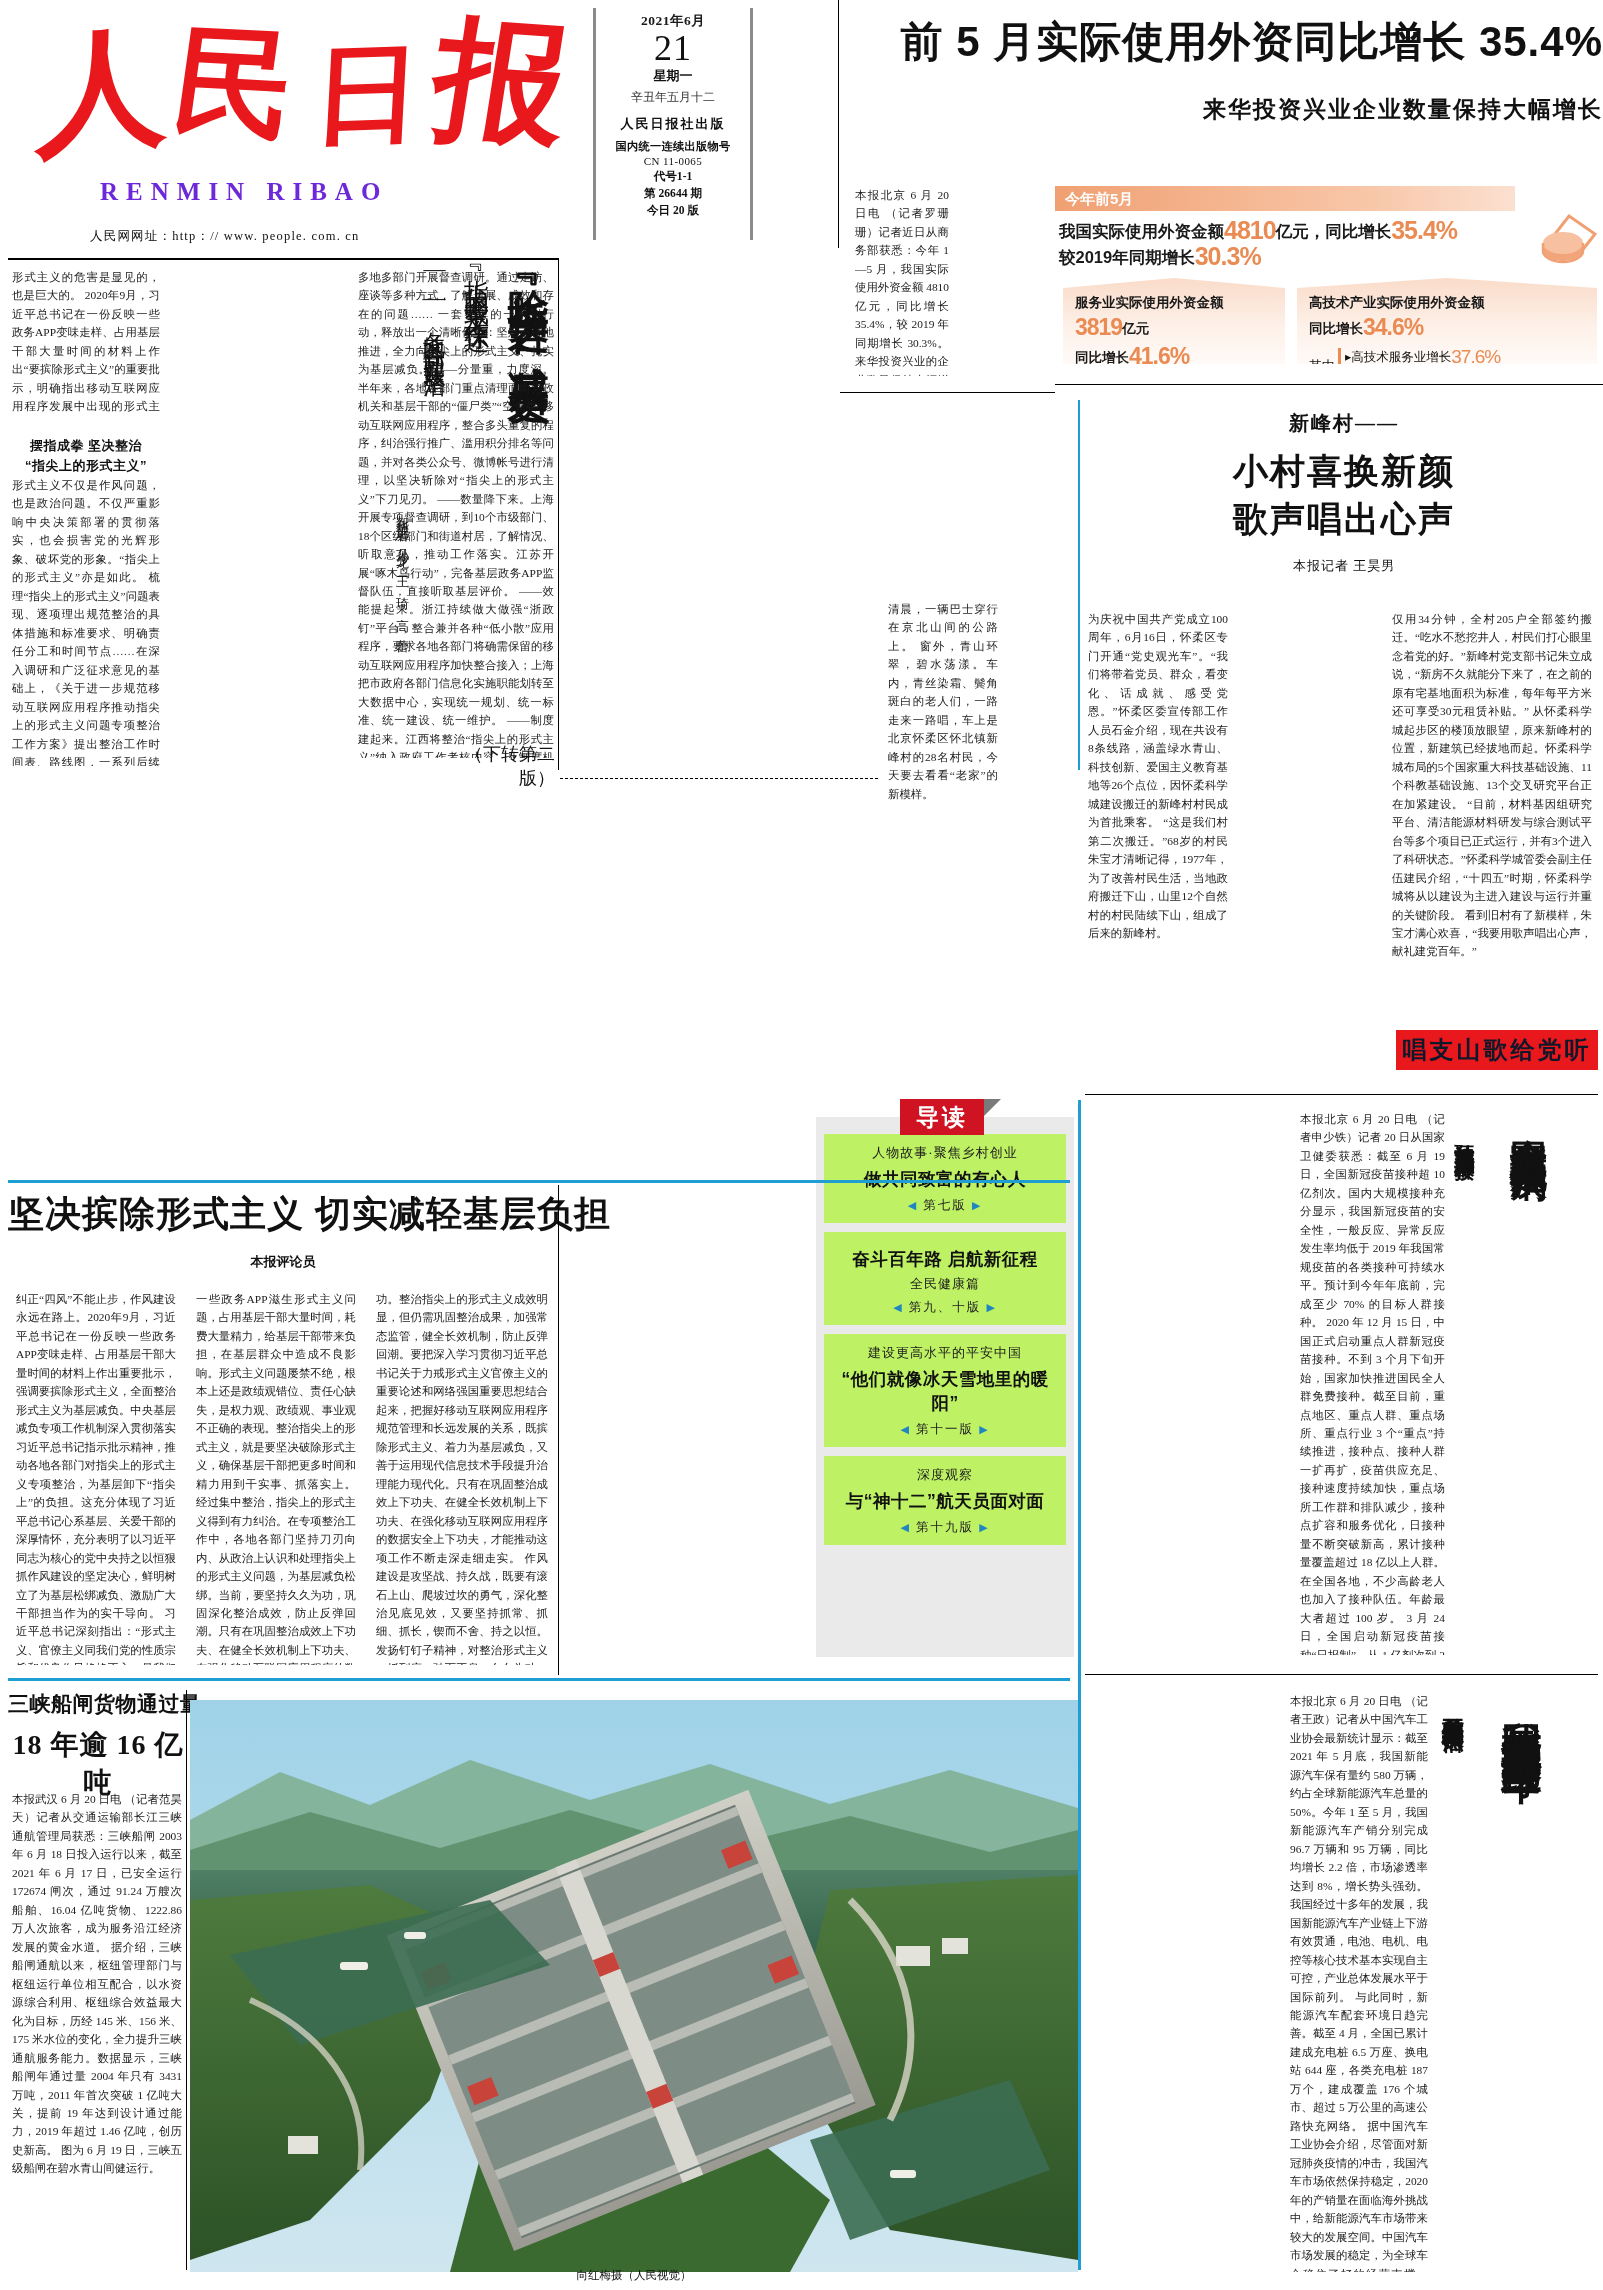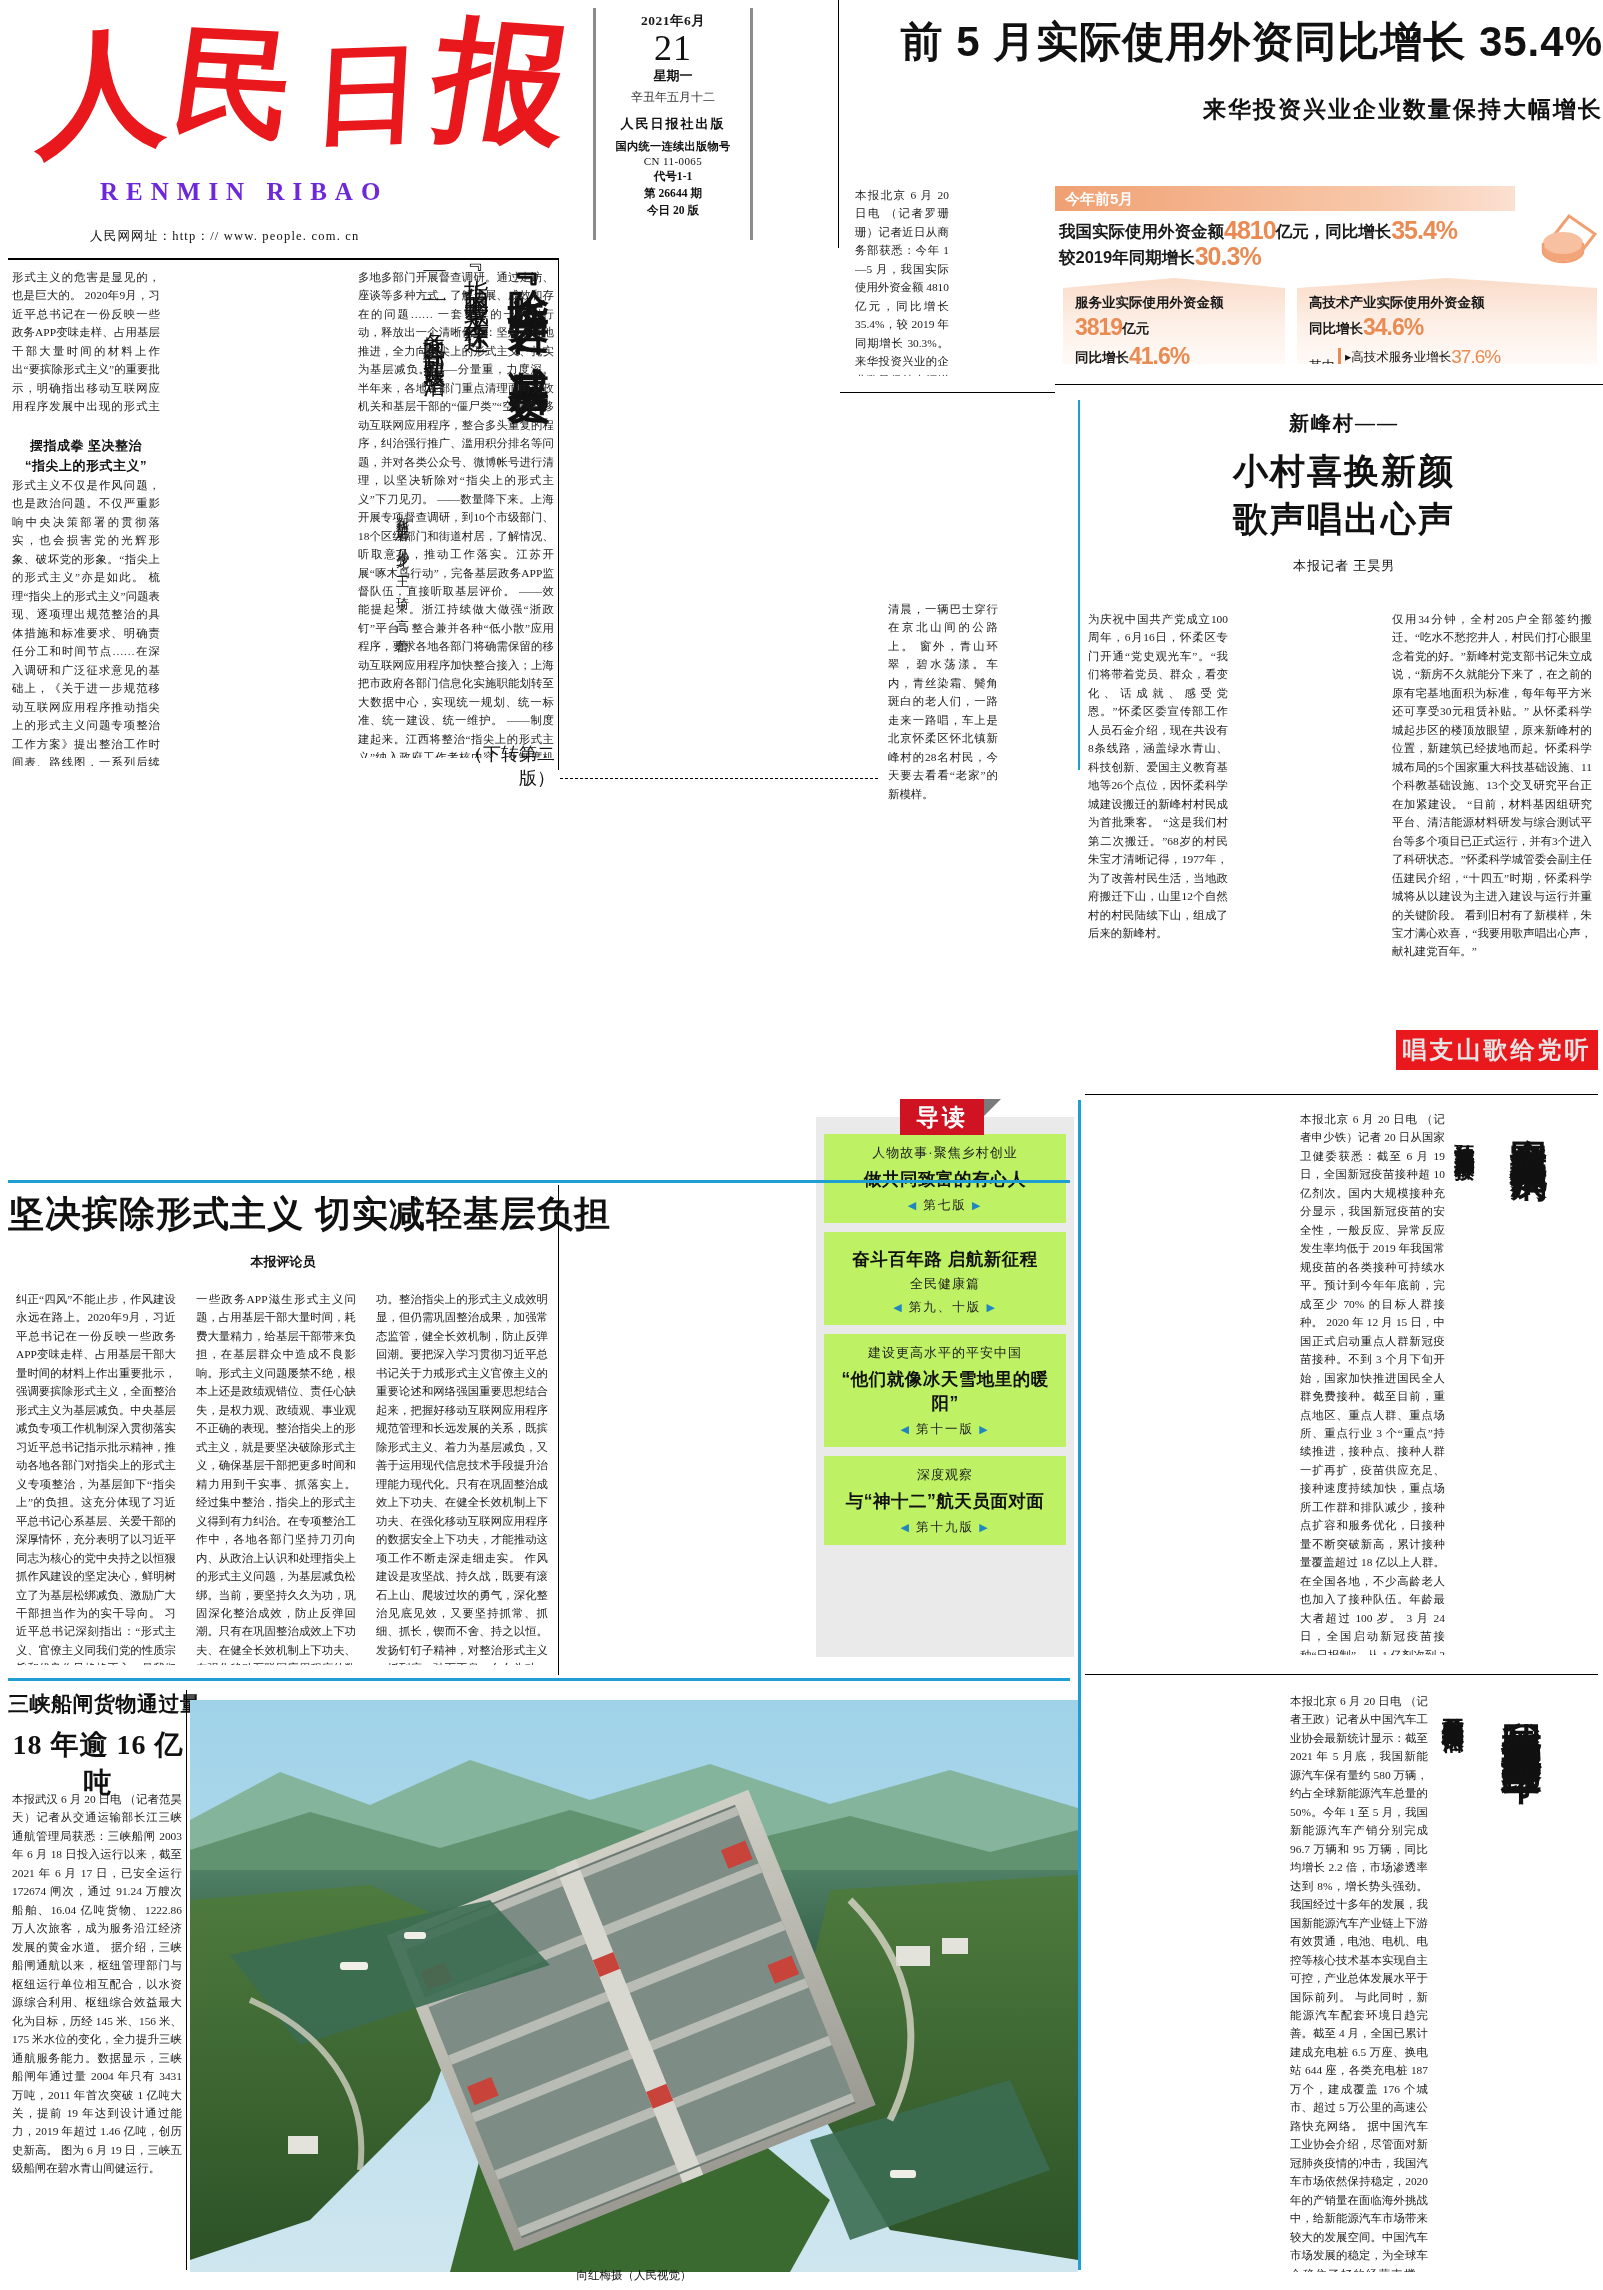--- a/index.html
+++ b/index.html
@@ -200,21 +200,21 @@
     font-size:20px; text-align:center; letter-spacing:2px; font-weight:600;
   }
   #xfc .hl {
     font-family:"Liberation Sans","DejaVu Sans",sans-serif;
     font-weight:bold; font-size:35px; text-align:center; letter-spacing:2px;
     line-height:48px; margin-top:10px;
   }
   #xfc .by { text-align:center; font-size:13px; margin-top:14px; letter-spacing:1px;}
 
   .redbar {
-    position:absolute; background:#e8181c; color:#e5e5e5;
+    position:absolute; background:#e8181c; color:#0f172a;
     font-family:"Liberation Sans","DejaVu Sans",sans-serif;
     font-weight:bold; text-align:center; letter-spacing:3px;
   }
 
   
   .vblock {
     writing-mode:vertical-rl; text-orientation:upright;
     font-family:"Liberation Sans","DejaVu Sans",sans-serif;
     font-weight:bold;
   }

